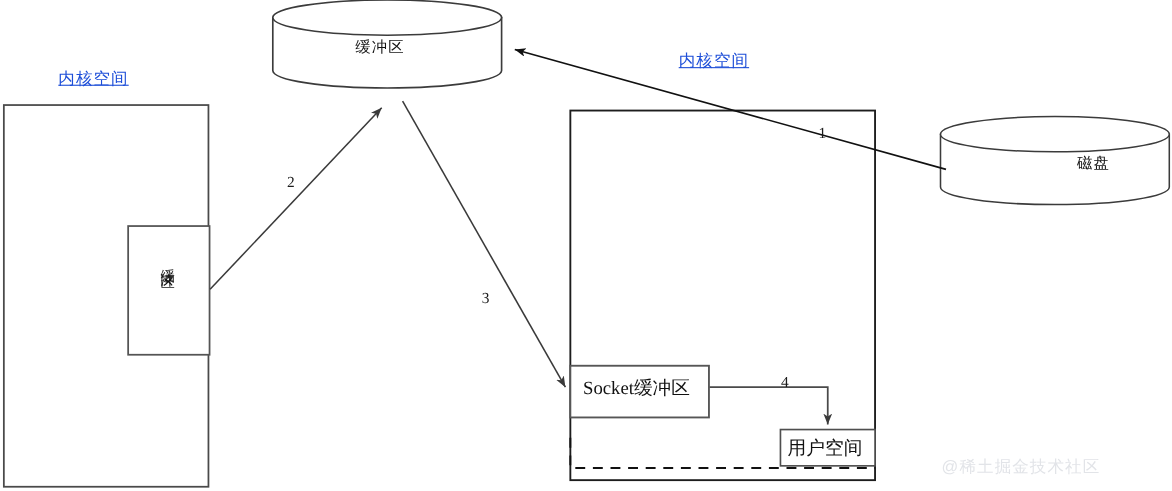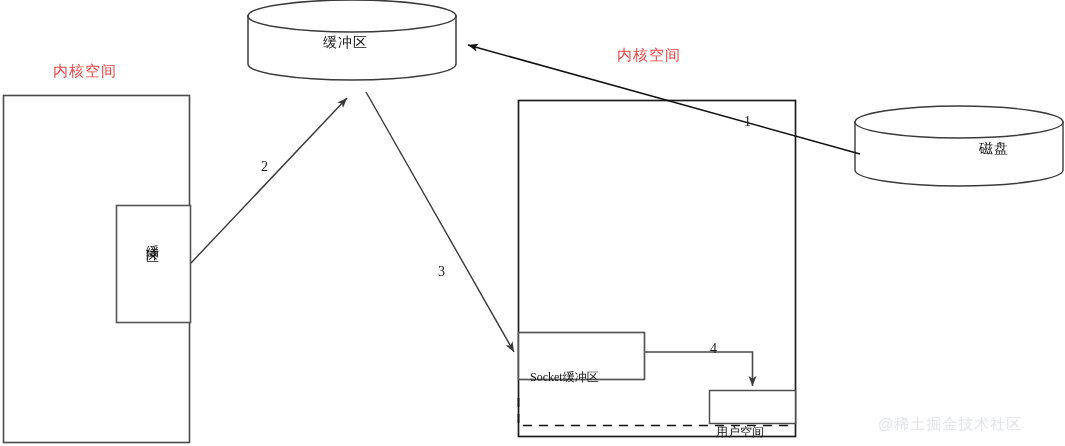--- a/index.html
+++ b/index.html
@@ -26,32 +26,32 @@
   }
   .lbl {
     position: absolute;
     white-space: nowrap;
     color: #1a1a1a;
     font-family: "Liberation Serif", "DejaVu Serif", serif;
   }
   .zone-title {
     font-size: 15px;
     letter-spacing: 1px;
-    color: #ef4444;
+    color: #1d4ed8;
+    text-decoration: underline;
   }
   .cyl-title {
     font-size: 14px;
     letter-spacing: 1px;
     color: #111111;
   }
   .box-title {
-    font-size: 12px;
+    font-size: 17px;
     letter-spacing: 0px;
     color: #111111;
-    margin-top: 28px;
   }
   .vert-title {
     font-size: 13px;
     writing-mode: vertical-rl;
     text-orientation: upright;
     letter-spacing: 3px;
     line-height: 1;
     color: #111111;
   }
   .step-num {
@@ -149,15 +149,15 @@
   <div class="lbl box-title" style="left:716px; top:396px;">用户空间</div>
 
   <div class="lbl step-num" style="left:744px; top:114px;">1</div>
 
   <div class="lbl step-num" style="left:261px; top:159px;">2</div>
 
   <div class="lbl step-num" style="left:438px; top:264px;">3</div>
 
   <div class="lbl step-num" style="left:710px; top:341px;">4</div>
 
-  <div class="watermark" style="left:878px; top:415px;">@稀土掘金技术社区</div>
+  <div class="watermark" style="left:856px; top:415px;">@稀土掘金技术社区</div>
 
 </div>
 
 </body></html>

